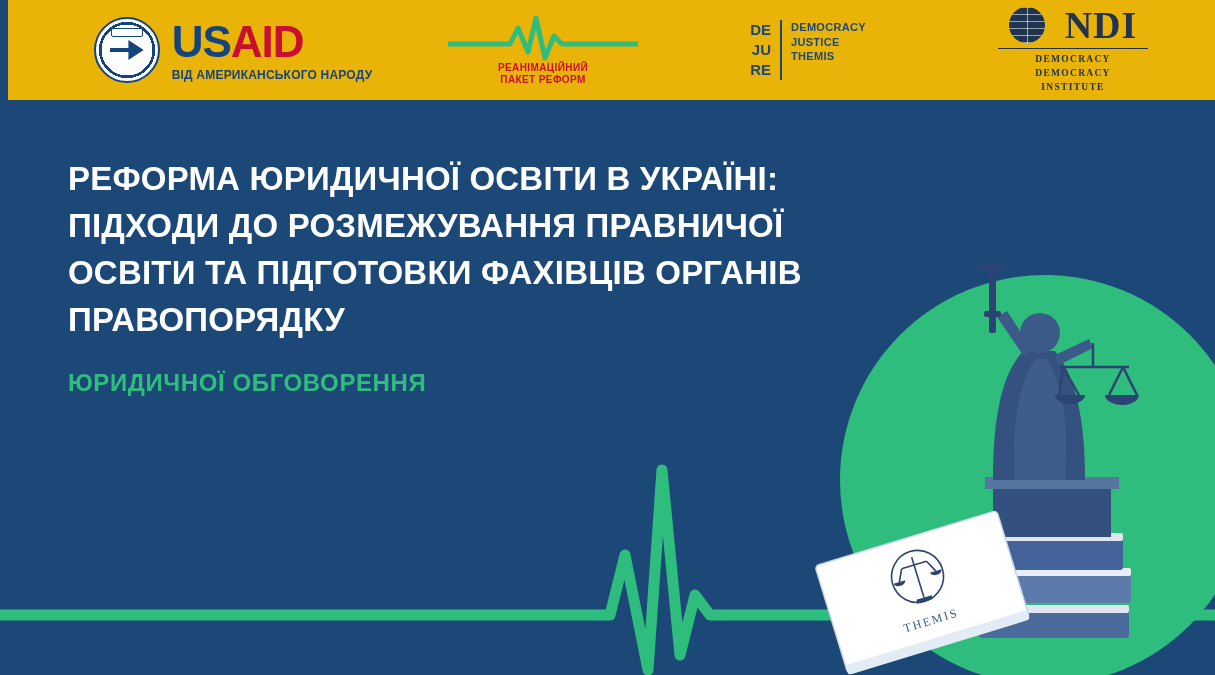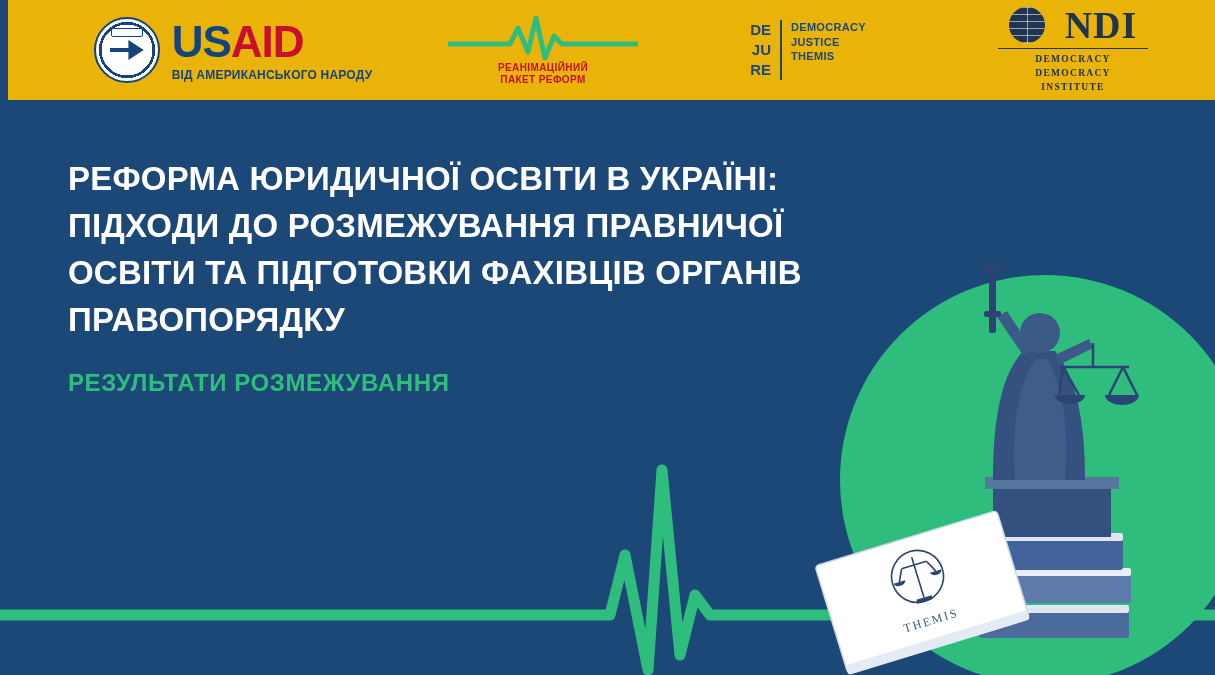--- a/index.html
+++ b/index.html
@@ -350,17 +350,17 @@
           <path d="M98 322 h12 a6 4 0 0 1 -12 0 z" fill="#2b4473" stroke="none"></path>
           <path d="M136 322 h12 a6 4 0 0 1 -12 0 z" fill="#2b4473" stroke="none"></path>
           <path d="M115 344 h16 v4 h-16 z" fill="#2b4473" stroke="none"></path>
         </g>
         <text x="123" y="372" text-anchor="middle" font-family="Liberation Serif, serif" font-size="12" letter-spacing="2" fill="#3c5a88">THEMIS</text>
       </g>
     </svg>
 
     <div class="title-block">
       <h1 class="title">РЕФОРМА ЮРИДИЧНОЇ ОСВІТИ В УКРАЇНІ: ПІДХОДИ ДО РОЗМЕЖУВАННЯ ПРАВНИЧОЇ ОСВІТИ ТА ПІДГОТОВКИ ФАХІВЦІВ ОРГАНІВ ПРАВОПОРЯДКУ</h1>
-      <div class="subtitle">РЕЗУЛЬТАТИ РОЗМЕЖУВАННЯ</div>
+      <div class="subtitle">ЮРИДИЧНОЇ ОБГОВОРЕННЯ</div>
     </div>
 
   </div>
 </div>
 
 </body></html>

